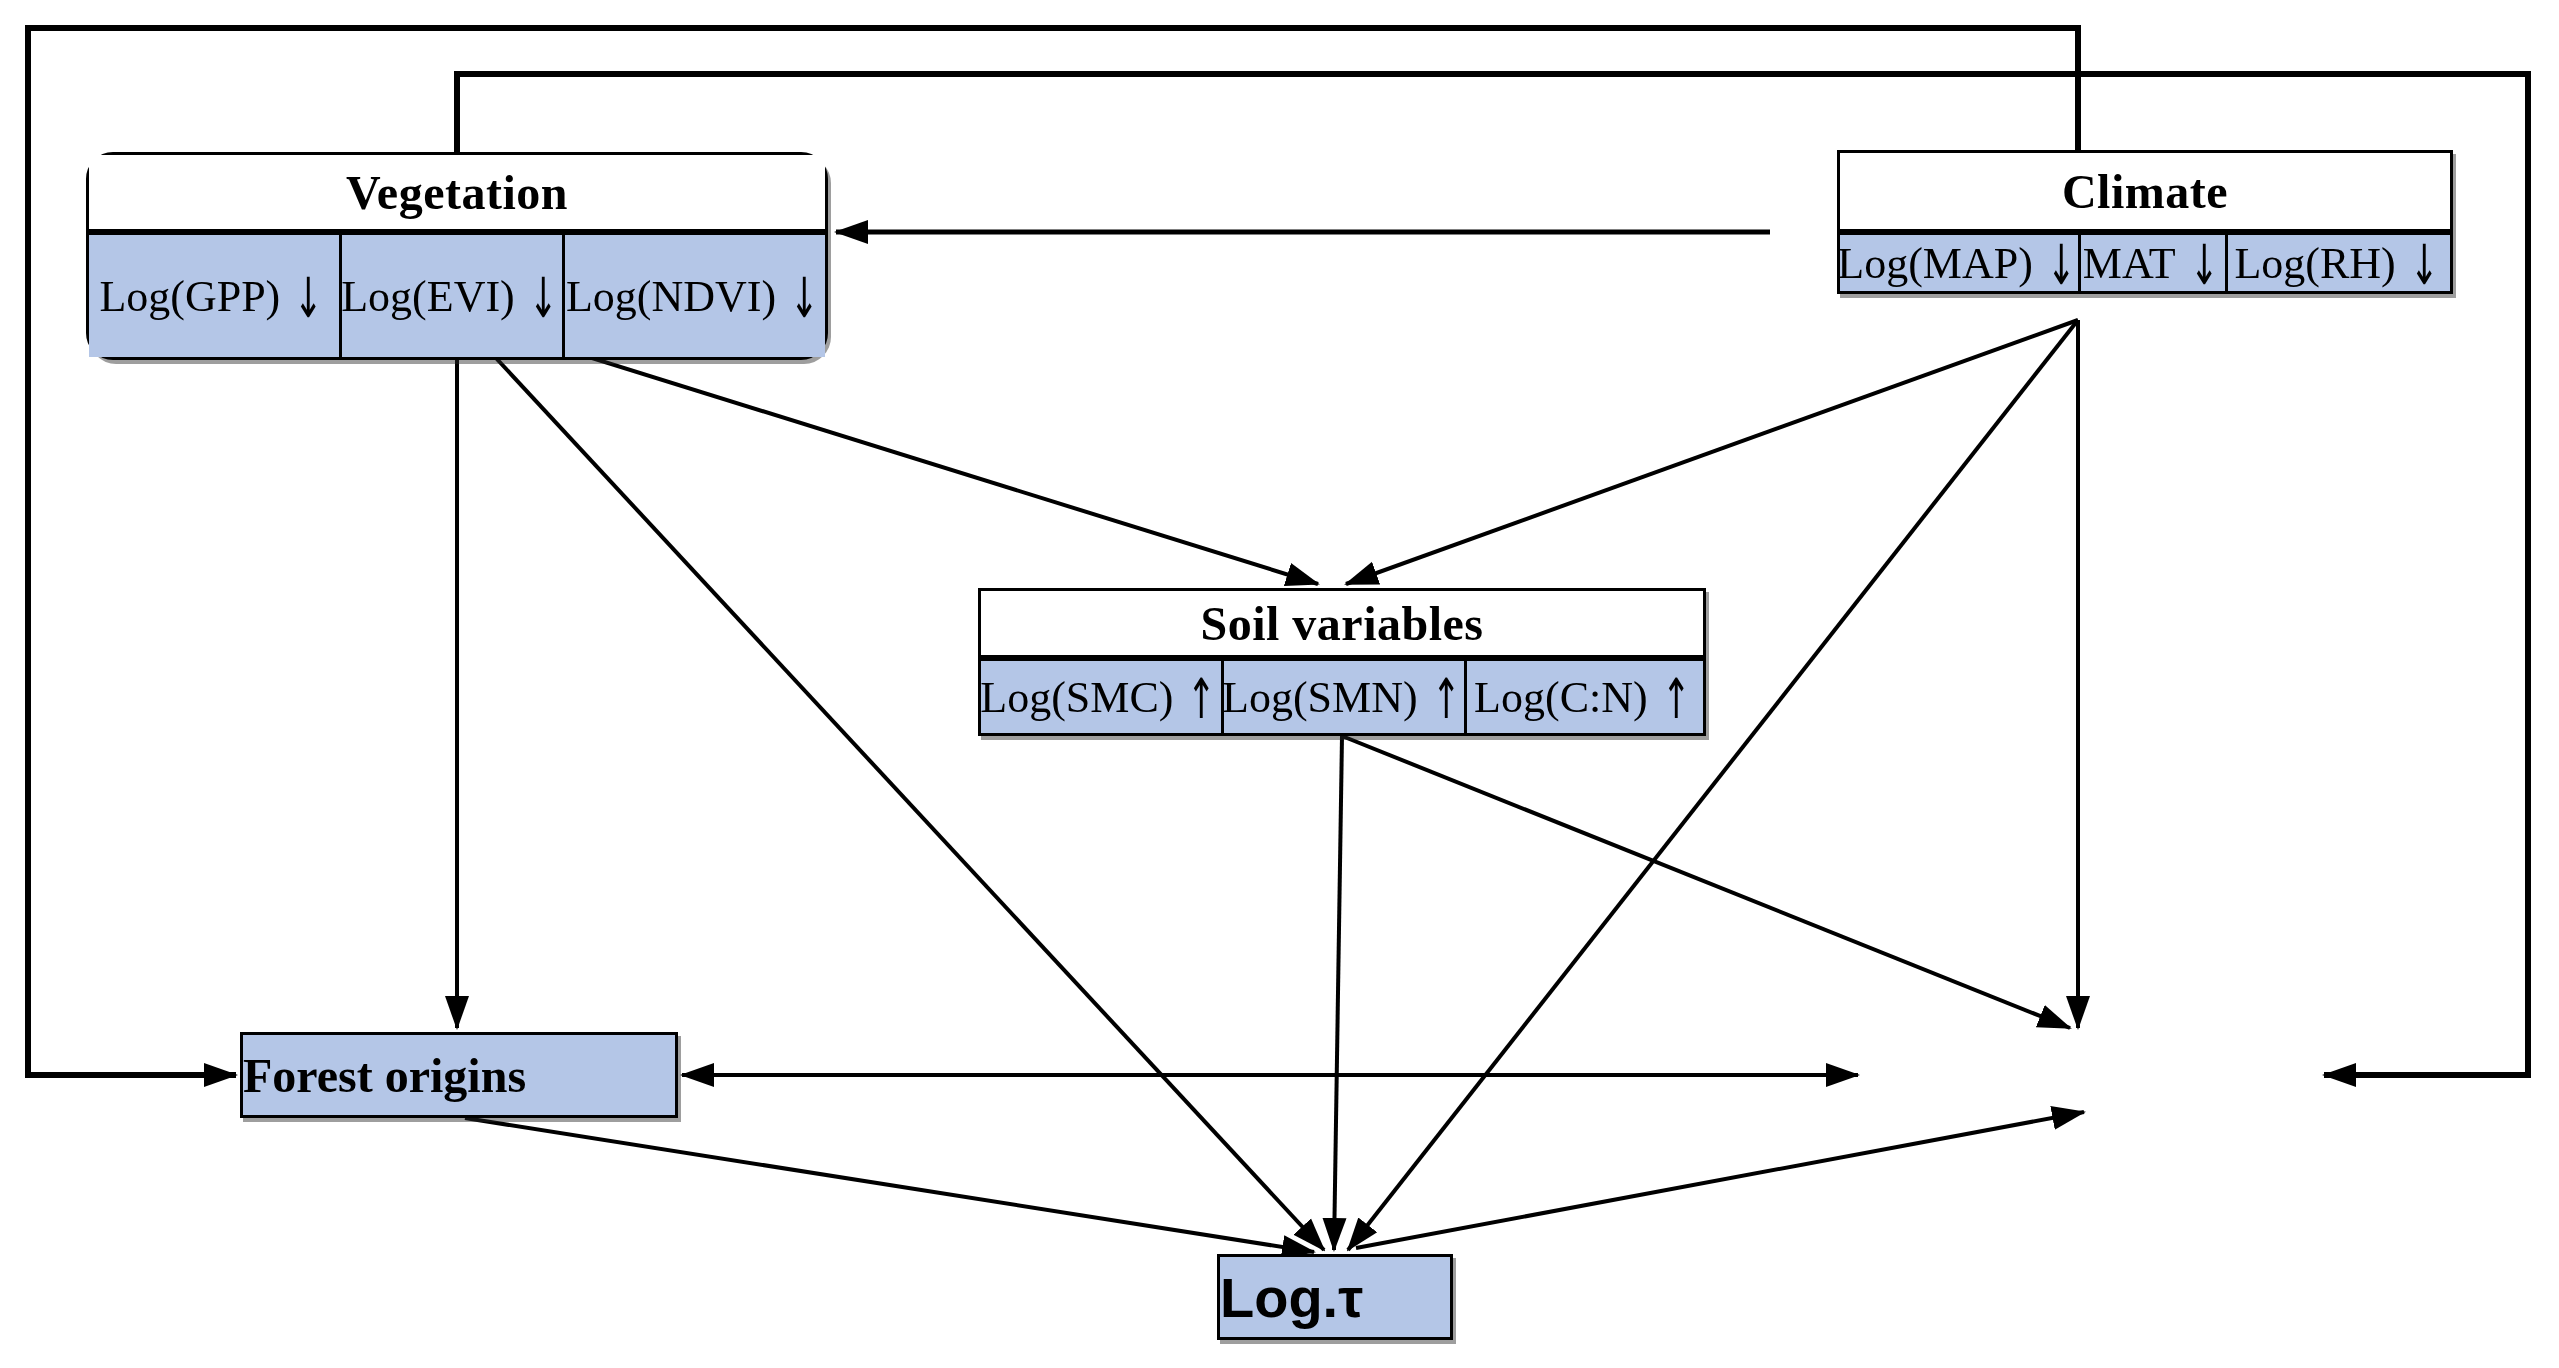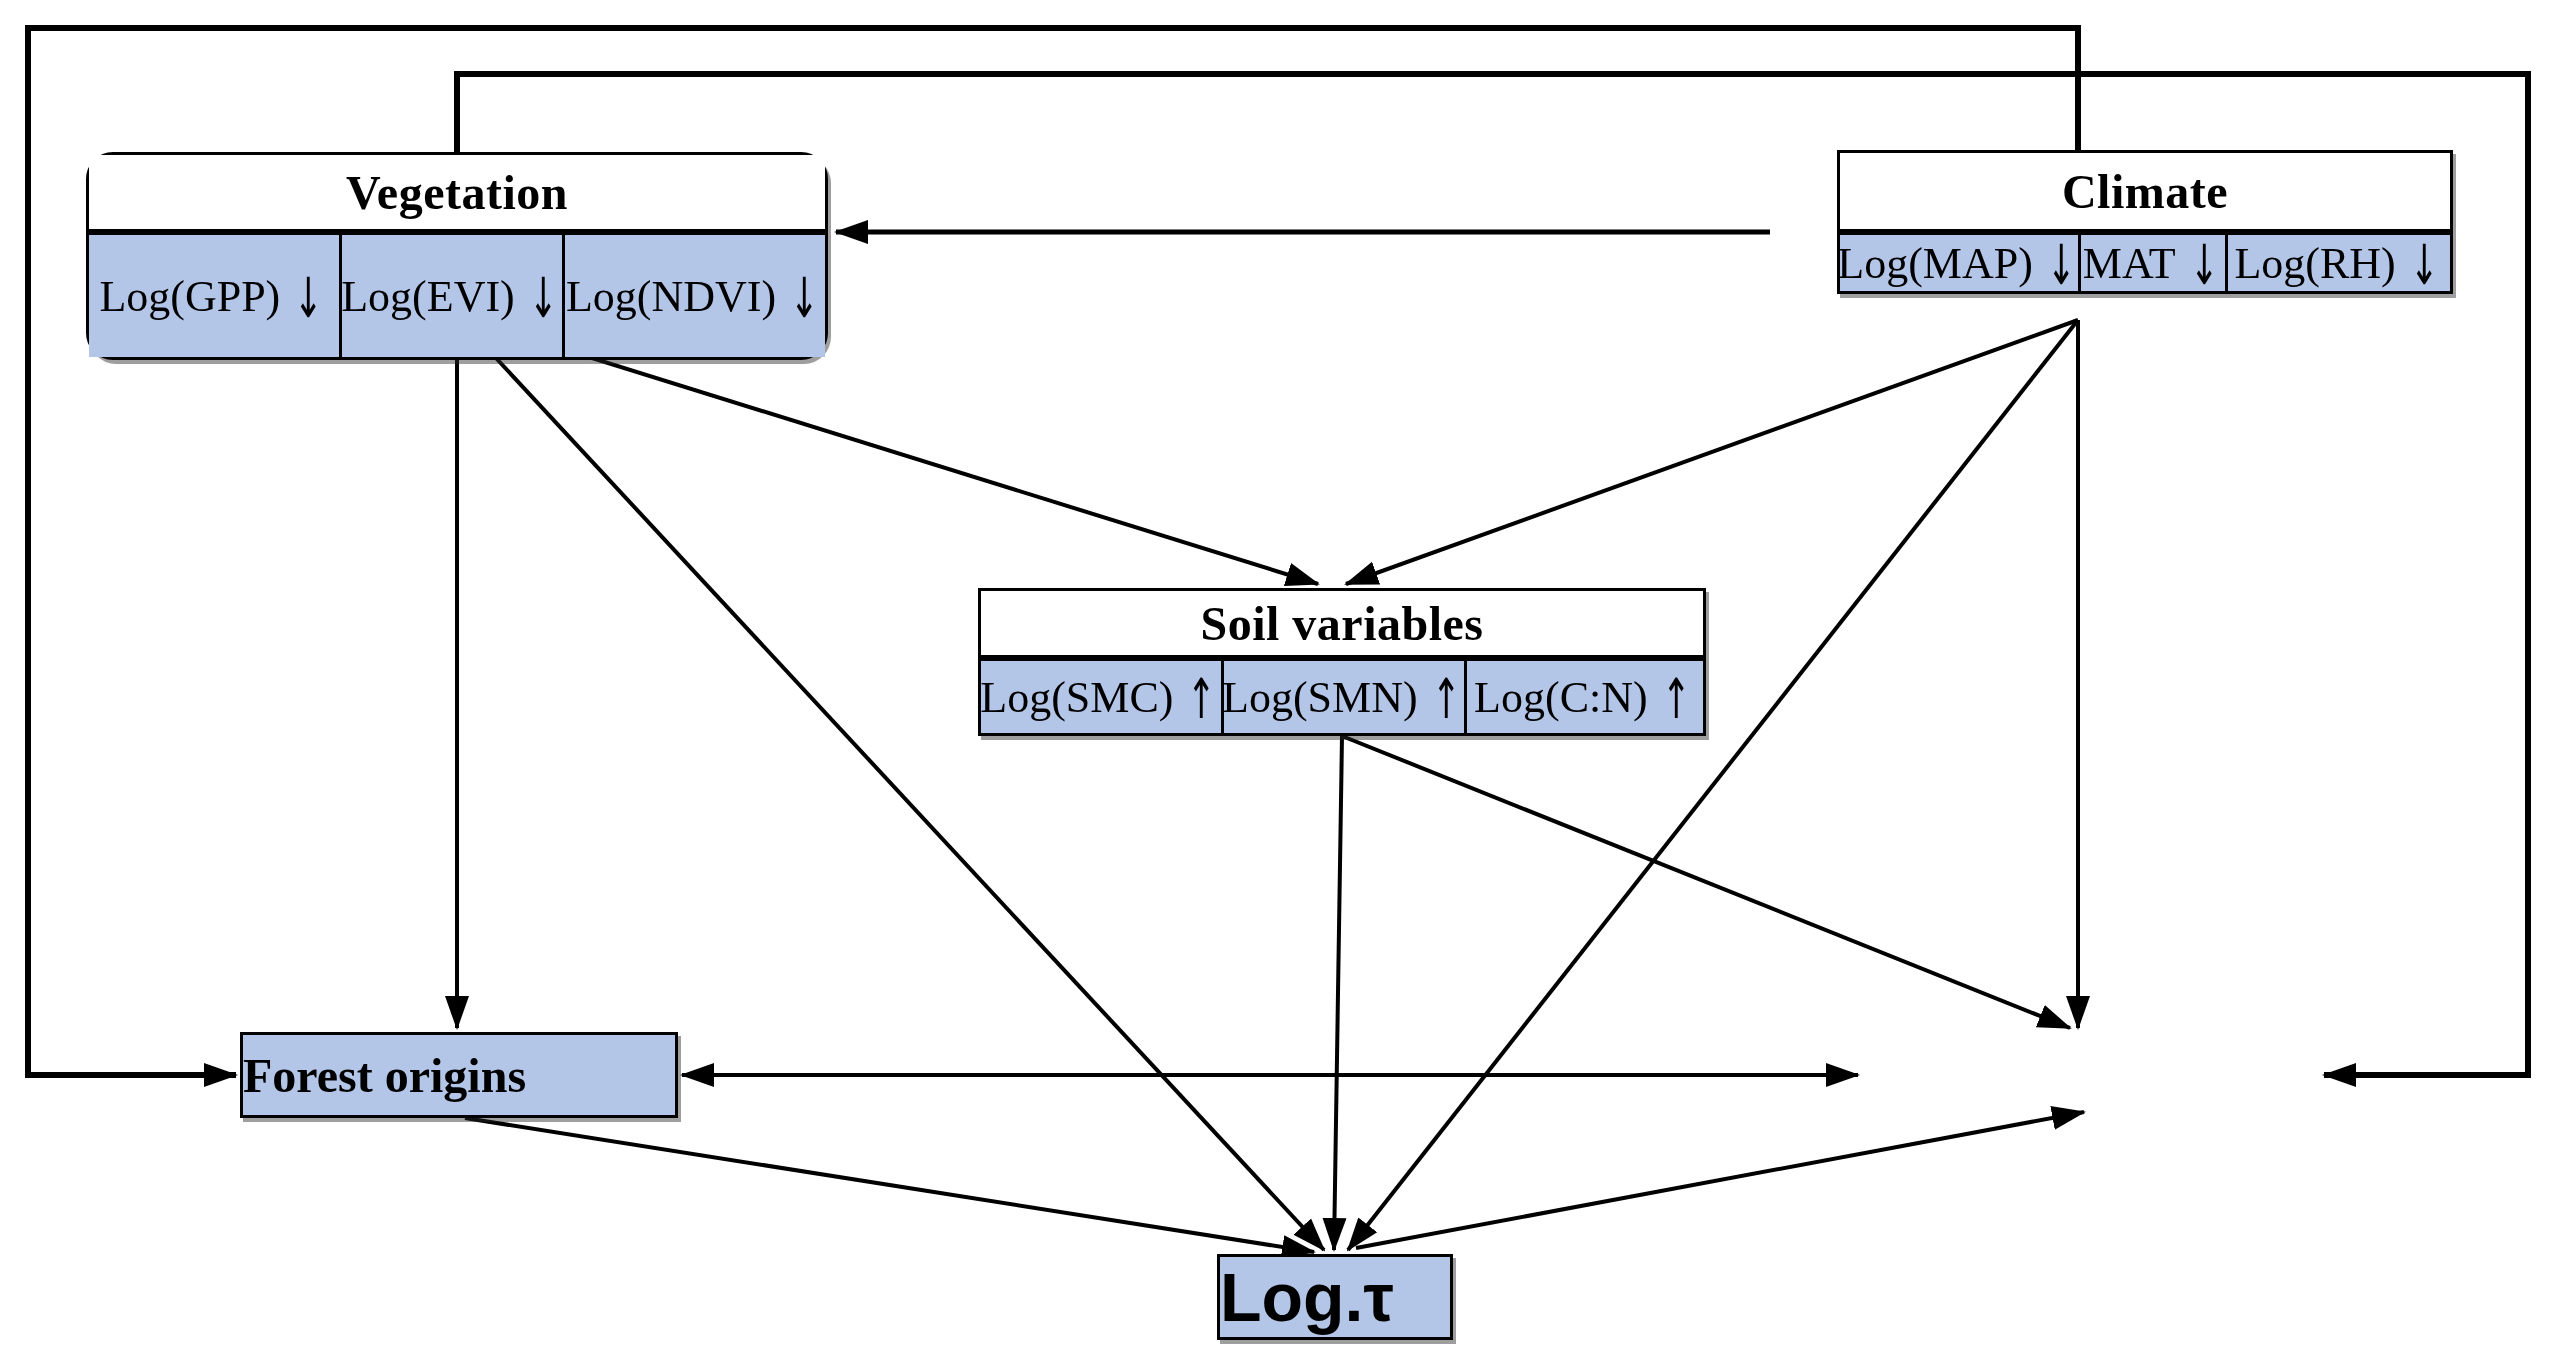--- a/index.html
+++ b/index.html
@@ -72,21 +72,21 @@
     justify-content: flex-start;
     background: #b4c6e7;
     border: 3px solid #000000;
     font-weight: bold;
     font-size: 48px;
     box-shadow: 3px 4px 0 rgba(40,40,40,0.45);
     white-space: nowrap;
   }
   .node-sans {
     font-family: "Liberation Sans", "DejaVu Sans", sans-serif;
-    font-size: 68px;
+    font-size: 56px;
   }
 </style>
 </head>
 <body>
 
 <div class="canvas">
 
   <svg id="edge-layer" xmlns="http://www.w3.org/2000/svg">
     <defs>
       <marker id="arrowhead" markerUnits="userSpaceOnUse" markerWidth="34" markerHeight="26" viewBox="0 0 34 26" refX="32" refY="13" orient="auto">

